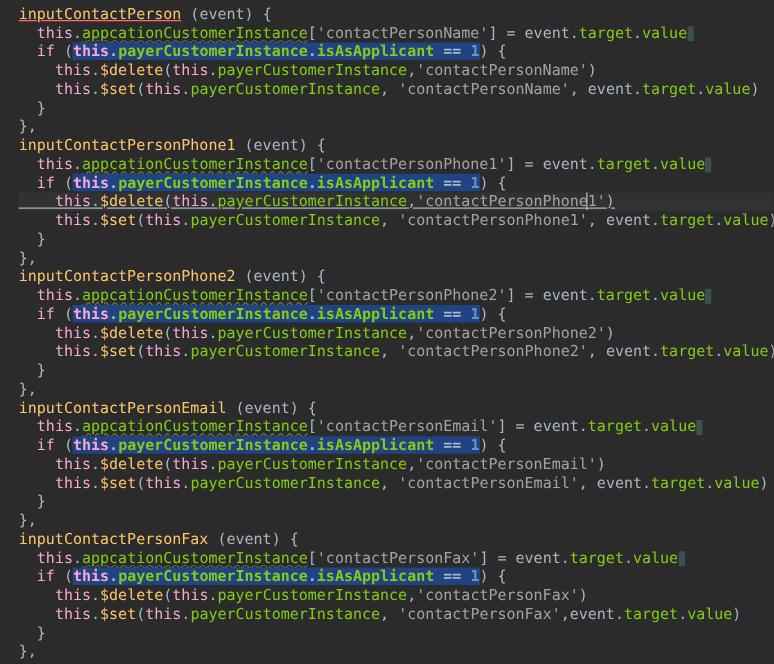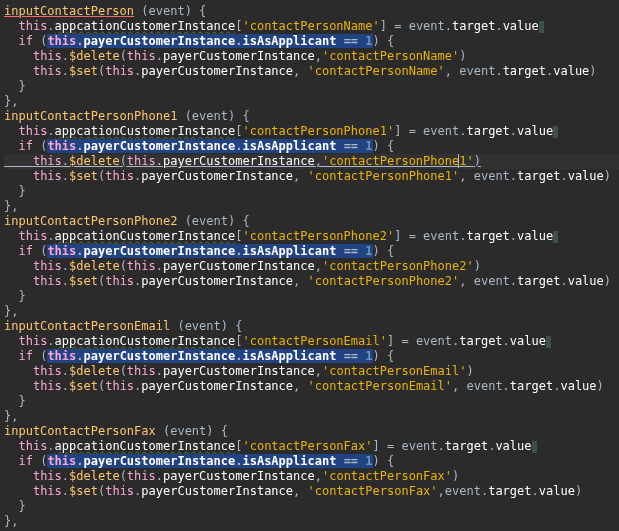--- a/index.html
+++ b/index.html
@@ -8,32 +8,32 @@
     background: #2b2b2b;
     font-family: "Menlo", "Consolas", "DejaVu Sans Mono", monospace;
     font-size: 12px;
     line-height: 15px;
     color: #a9b7c6;
     width: 619px;
     height: 531px;
     overflow: hidden;
   }
   .editor {
-    padding: 4px 0 0 4px;
+    padding: 4px 0 0 15px;
     white-space: pre;
     position: relative;
   }
   .ln { display: block; height: 15px; }
   .kw { color: #f9a8d4; }              
   .fn { color: #ffc66d; }              
   .id { color: #a9b7c6; }              
   .op { color: #a9b7c6; }              
-  .str{ color: #eab308; }              
+  .str{ color: #a3a3a3; }              
   .num{ color: #6897bb; }              
-  .prop{ color: #ffffff; text-align: right; }          
+  .prop{ color: #84cc16; text-align: right; }          
   .curline{ background:#323232;text-decoration:underline; }      
   .ws { background:#3b514d; display:inline-block; width:5px; height:12px; vertical-align:middle; } 
   .sel { background:#214283;font-weight:bold; }         
   .und { text-decoration: underline; text-decoration-color:#ff6b68; text-decoration-thickness:1px; }
   .und2{ text-decoration: underline wavy #5c7340; text-decoration-thickness:1px; }
   .caret-spot { border-left:1px solid #bbb; margin-left:-1px; }
 </style>
 </head>
 <body>
 

